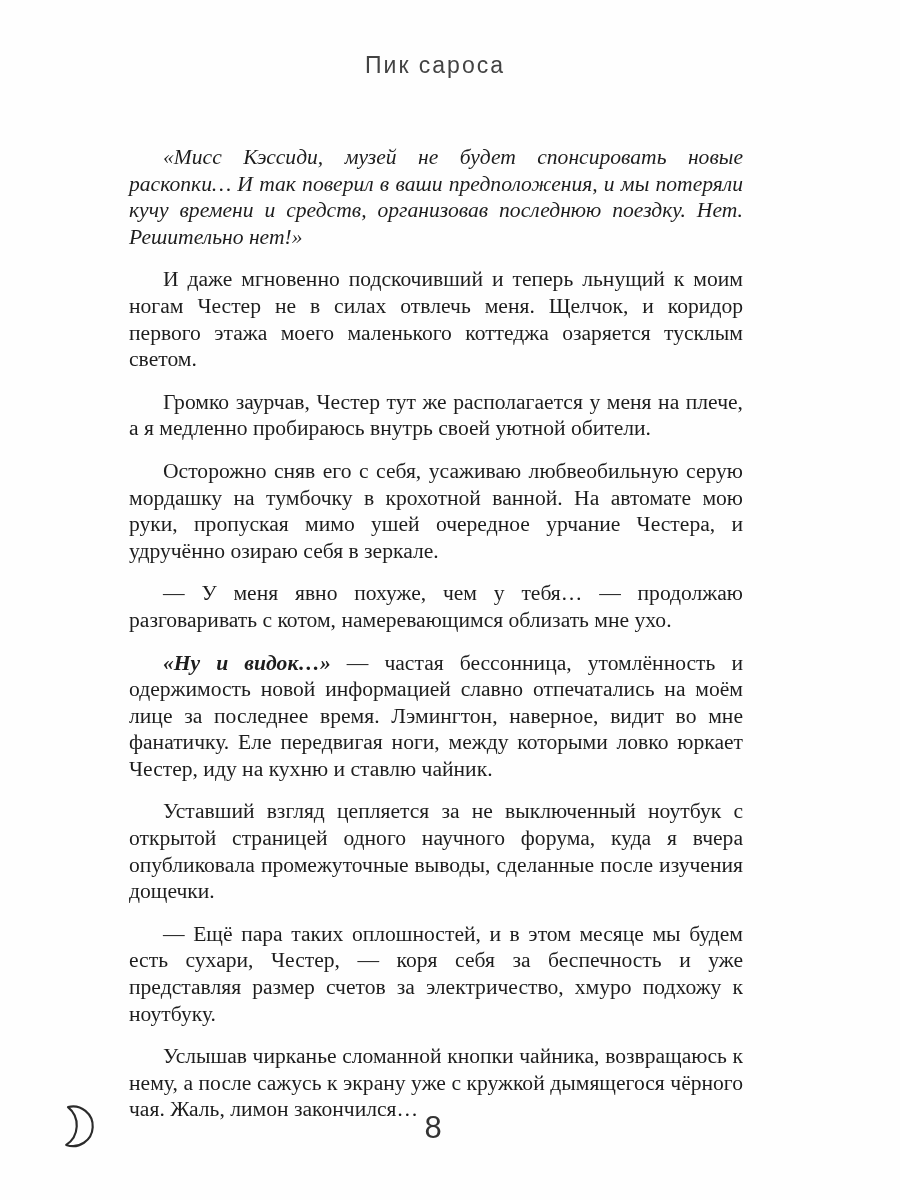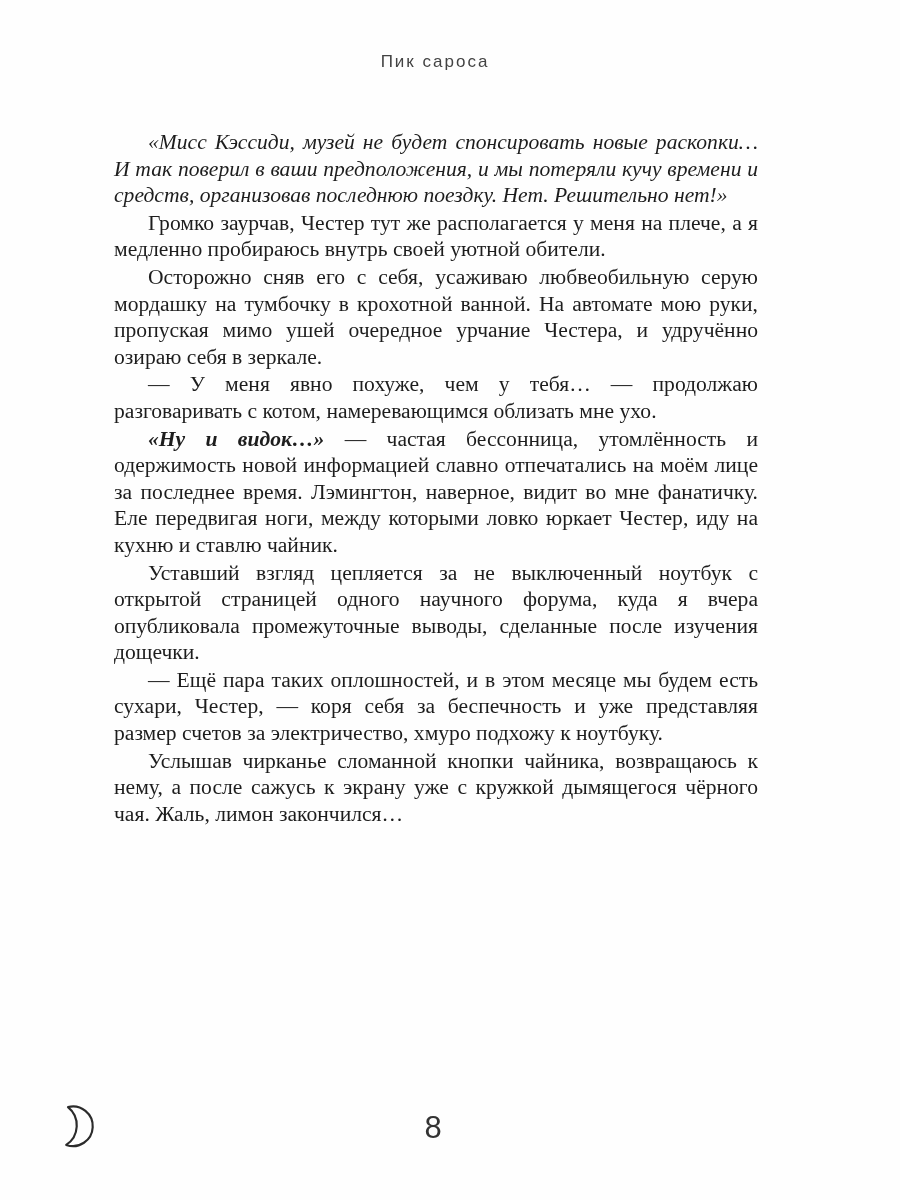--- a/index.html
+++ b/index.html
@@ -17,37 +17,37 @@
     color: #1d1d1d;
   }
   .running-head {
     position: absolute;
     top: 52px;
     left: 0;
     width: 870px;
     text-align: center;
     font-family: "Liberation Sans", sans-serif;
     font-weight: 300;
-    font-size: 17px;
+    font-size: 23px;
     letter-spacing: 2px;
     color: #434343;
   }
   .text-block {
     position: absolute;
     left: 113px;
     top: 128px;
     width: 646px;
     font-size: 21.6px;
     line-height: 26.6px;
     text-align: justify;
     hyphens: auto;
     -webkit-hyphens: auto;
   }
   .para {
-    margin: 1px;
+    margin: 16px;
     text-indent: 34px;
   }
   .para.italic {
     font-style: italic;
   }
   .para em {
     font-style: italic;
     font-weight: bold;
   }
   .moon {
@@ -71,20 +71,21 @@
 </style>
 </head>
 <body>
 
 <div class="page">
 
   <div class="running-head">Пик сароса</div>
 
   <div class="text-block">
       <p class="para italic">«Мисс Кэссиди, музей не будет спонсировать новые раскопки… И так поверил в ваши предположения, и мы потеряли кучу времени и средств, организовав последнюю поездку. Нет. Решительно нет!»</p>
+      <p class="para">И даже мгновенно подскочивший и теперь льнущий к моим ногам Честер не в силах отвлечь меня. Щелчок, и коридор первого этажа моего маленького коттеджа озаряется тусклым светом.</p>
       <p class="para">Громко заурчав, Честер тут же располагается у меня на плече, а я медленно пробираюсь внутрь своей уютной обители.</p>
       <p class="para">Осторожно сняв его с себя, усаживаю любвеобильную серую мордашку на тумбочку в крохотной ванной. На автомате мою руки, пропуская мимо ушей очередное урчание Честера, и удручённо озираю себя в зеркале.</p>
       <p class="para">— У меня явно похуже, чем у тебя… — продолжаю разговаривать с котом, намеревающимся облизать мне ухо.</p>
       <p class="para"><em>«Ну и видок…»</em> — частая бессонница, утомлённость и одержимость новой информацией славно отпечатались на моём лице за последнее время. Лэмингтон, наверное, видит во мне фанатичку. Еле передвигая ноги, между которыми ловко юркает Честер, иду на кухню и ставлю чайник.</p>
       <p class="para">Уставший взгляд цепляется за не выключенный ноутбук с открытой страницей одного научного форума, куда я вчера опубликовала промежуточные выводы, сделанные после изучения дощечки.</p>
       <p class="para">— Ещё пара таких оплошностей, и в этом месяце мы будем есть сухари, Честер, — коря себя за беспечность и уже представляя размер счетов за электричество, хмуро подхожу к ноутбуку.</p>
       <p class="para">Услышав чирканье сломанной кнопки чайника, возвращаюсь к нему, а после сажусь к экрану уже с кружкой дымящегося чёрного чая. Жаль, лимон закончился…</p>
     </div>
 
   <svg class="moon" viewBox="0 0 40 48" aria-hidden="true">

